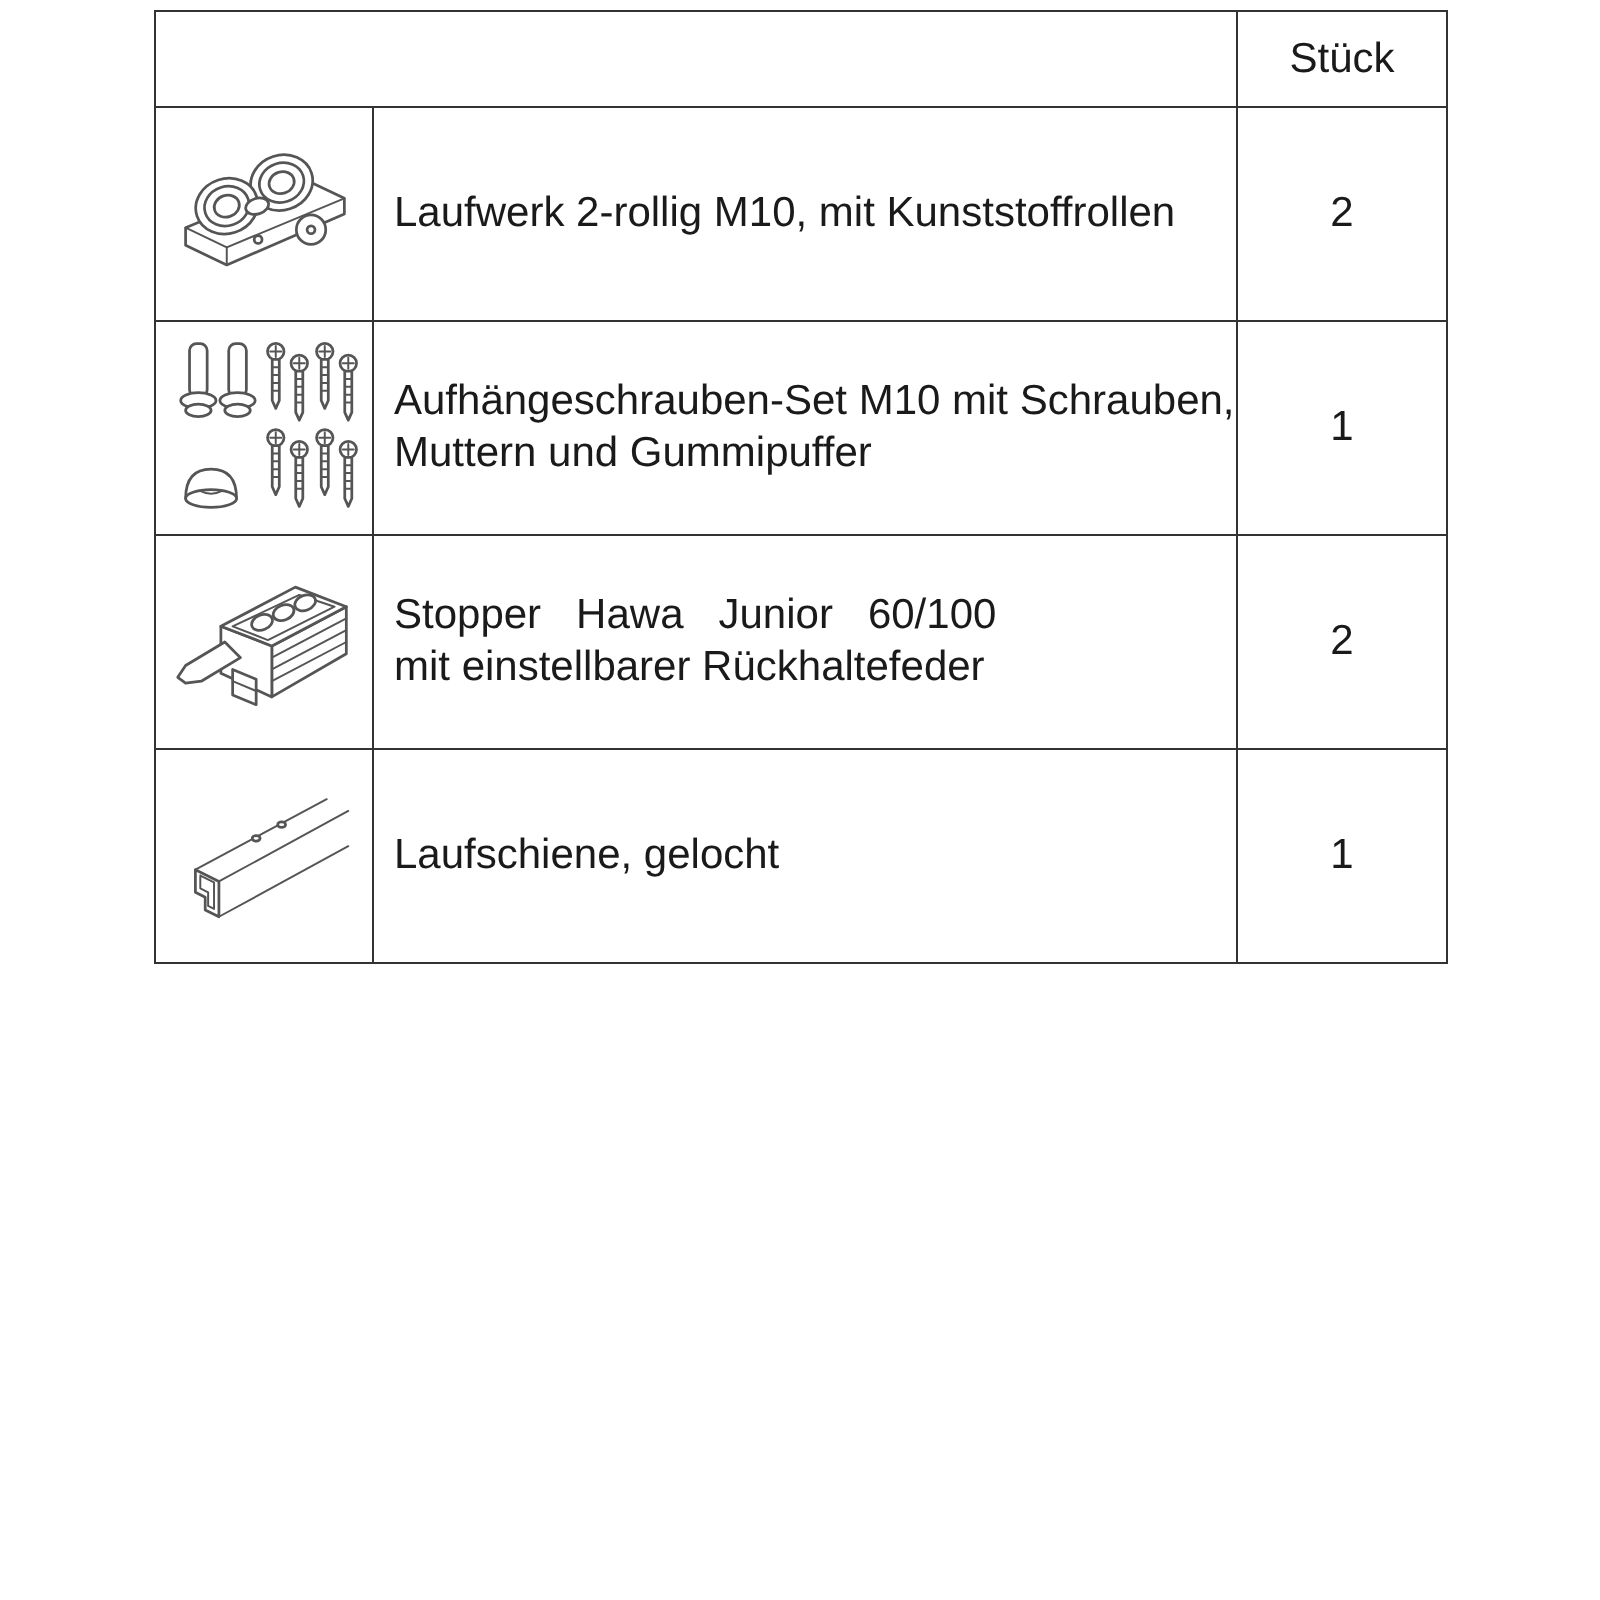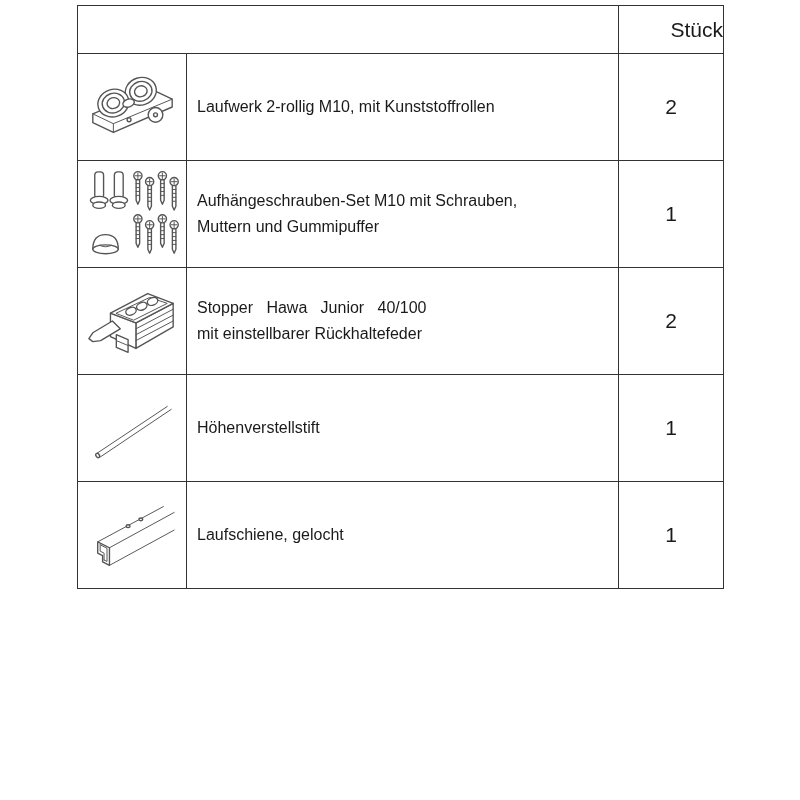--- a/index.html
+++ b/index.html
@@ -26,28 +26,28 @@
     border:1.5px solid var(--border);
     padding:0;
     vertical-align:middle;
     background:var(--bg);
   }
   tr.header-row{height:48px;}
   tr.part-row{height:106px;}
   th.qty-header{
     font-weight:400;
     font-size:21px;
-    text-align:right;
+    text-align:center;
   }
   td.illu-cell{text-align:center;}
   td.illu-cell svg{display:block;margin:4px auto;}
   td.desc-cell{
     padding-left:10px;
     padding-right:6px;
-    font-size:16px;
+    font-size:21px;
     line-height:26px;
     white-space:pre;
   }
   td.qty-cell{
     text-align:center;
     font-size:21px;
   }
   .lineart{fill:#fff;stroke:var(--stroke);stroke-width:1.4;stroke-linejoin:round;stroke-linecap:round;}
   .thin{stroke-width:1;fill:none;}
 </style>
@@ -177,39 +177,26 @@
           <ellipse cx="49" cy="40" rx="5.5" ry="3.8" transform="rotate(-22 49 40)"></ellipse>
           <ellipse cx="60" cy="35" rx="5.5" ry="3.8" transform="rotate(-22 60 35)"></ellipse>
           <ellipse cx="71" cy="30" rx="5.5" ry="3.8" transform="rotate(-22 71 30)"></ellipse>
           <path class="thin" d="M54 58 L92 38 M54 64 L92 44 M54 70 L92 50"></path>
           <path d="M30 50 L10 62 L6 68 L10 71 L18 70 L38 58 Z"></path>
           <path d="M34 64 L46 69 L46 82 L34 77 Z"></path>
           <path class="thin" d="M34 70 L46 75"></path>
         </g>
       </svg>
     </td>
-    <td class="desc-cell">Stopper   Hawa   Junior   40/100
+    <td class="desc-cell">Stopper   Hawa   Junior   60/100
 mit einstellbarer Rückhaltefeder</td>
     <td class="qty-cell">2</td>
   </tr>
 
 
-  <tr class="part-row">
-    <td class="illu-cell">
-      <svg viewBox="0 0 100 100" width="98" height="98">
-        <g class="lineart" stroke-width="1.1">
-          <path class="thin" d="M14 76 L86 28"></path>
-          <path class="thin" d="M17 80 L90 31"></path>
-          <ellipse cx="15" cy="78" rx="2.4" ry="1.7" transform="rotate(56 15 78)"></ellipse>
-        </g>
-      </svg>
-    </td>
-    <td class="desc-cell">Höhenverstellstift</td>
-    <td class="qty-cell">1</td>
-  </tr>
 
   <tr class="part-row">
     <td class="illu-cell">
       <svg viewBox="0 0 100 100" width="98" height="98">
         <g class="lineart" stroke-width="1.2">
           <path class="thin" d="M15 57 L82 21"></path>
           <path class="thin" d="M27 63 L93 27"></path>
           <path class="thin" d="M27 81 L93 45"></path>
           <path d="M15 57 L27 63 L27 81 L20 77.5 L20 71 L15 68.5 Z"></path>
           <path class="thin" d="M17.5 60 L24.5 63.5 L24.5 77 L21.5 75.5 M17.5 60 L17.5 66.5 L21.5 68.5 L21.5 75.5"></path>

